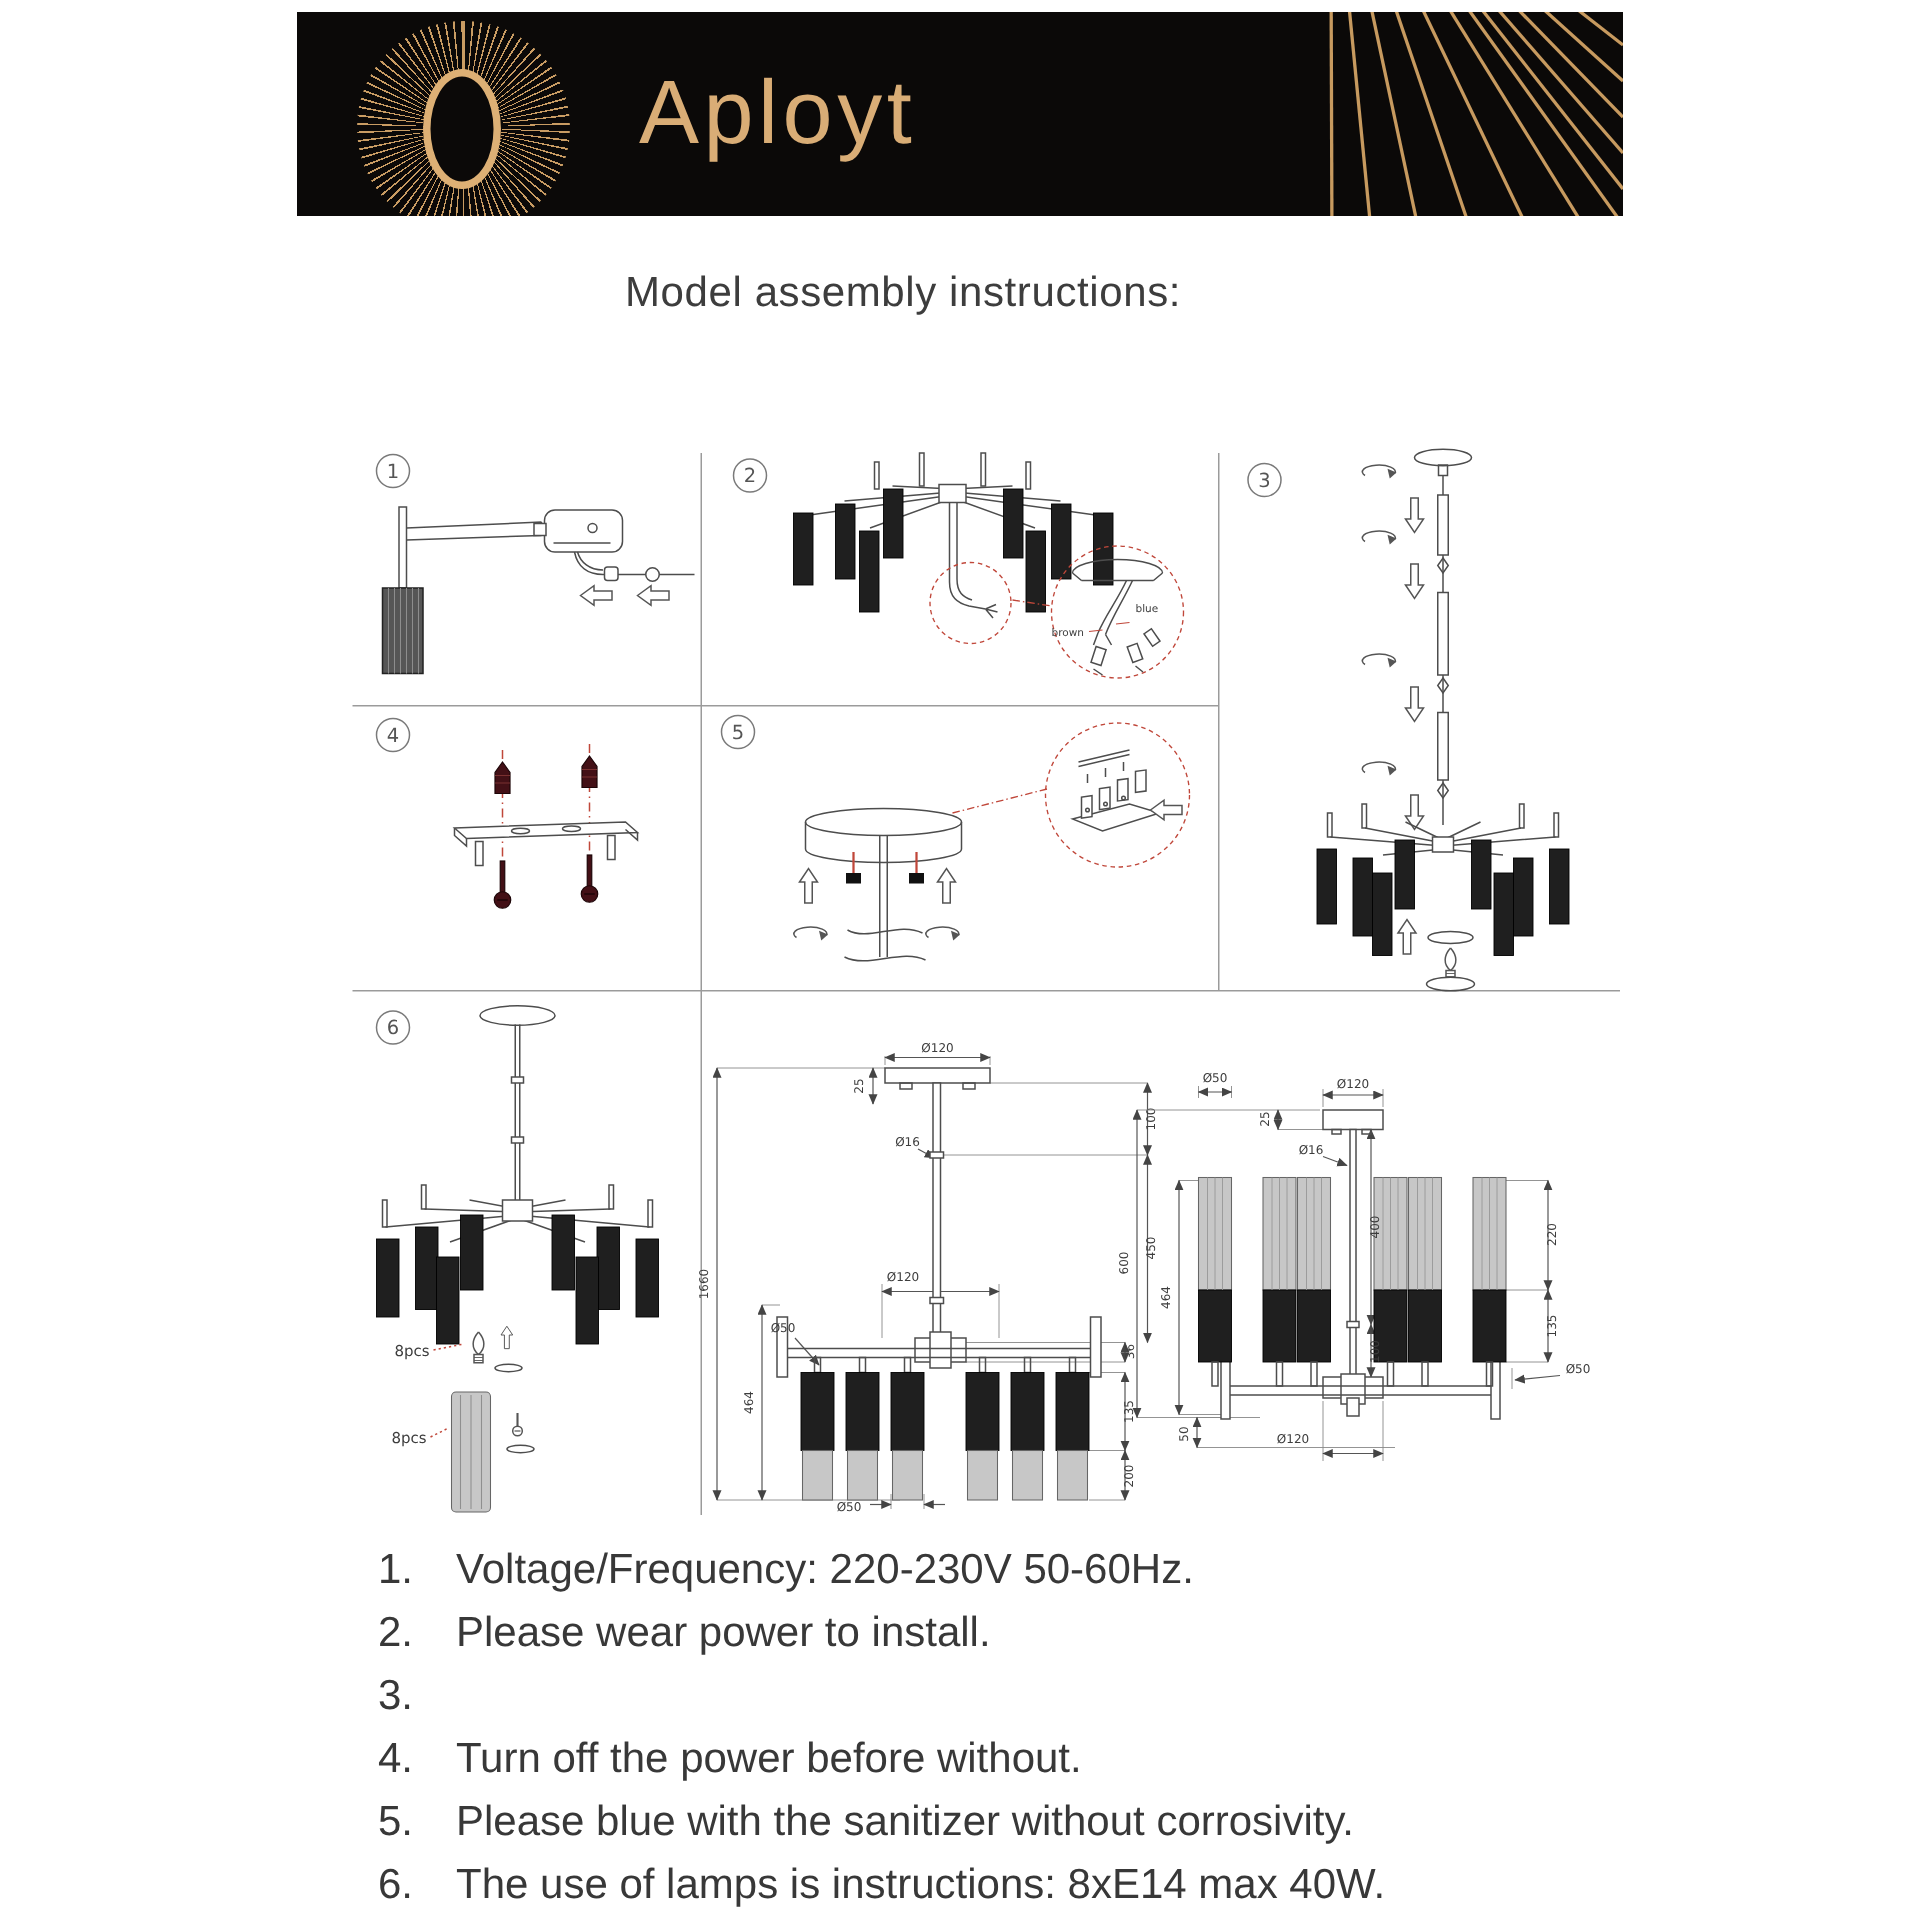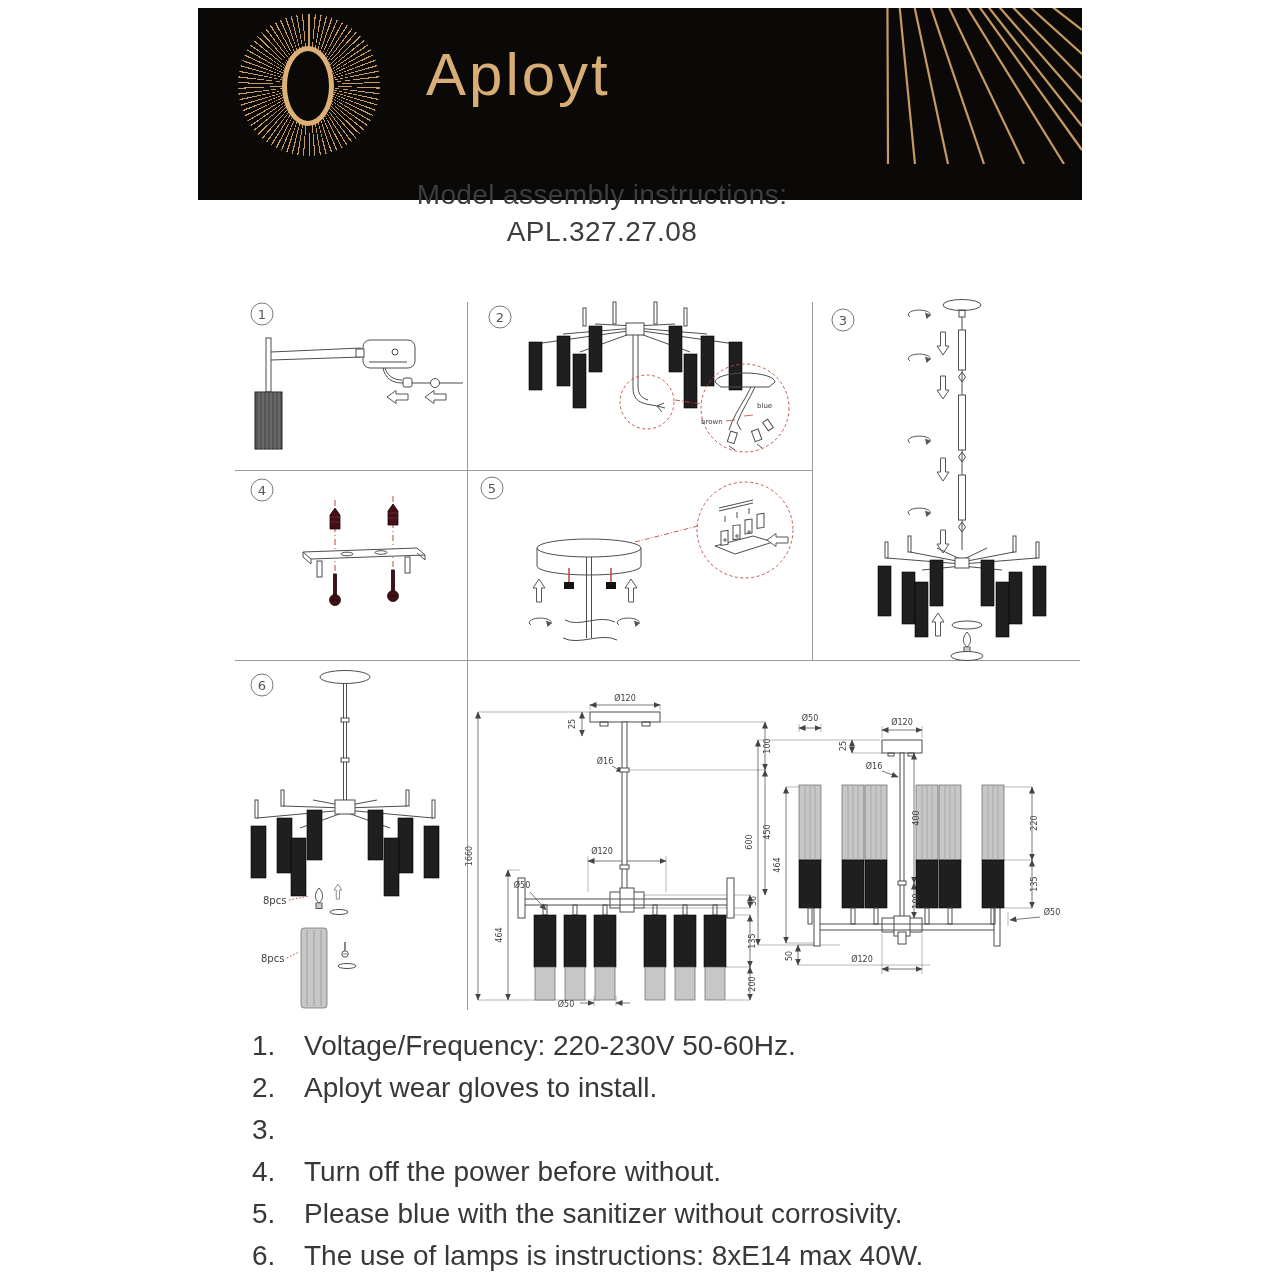--- a/index.html
+++ b/index.html
@@ -1,20 +1,20 @@
 <!DOCTYPE html>
 <html><head>
 <meta charset="utf-8">
 <style>
   html,body{margin:0;padding:0}
   body{width:1280px;height:1280px;position:relative;background:#ffffff;
        font-family:"Liberation Sans",sans-serif;overflow:hidden}
 
   
-  .banner{position:absolute;left:198px;top:8px;width:884px;height:192px;
+  .banner{position:absolute;left:198px;top:8px;width:884px;height:136px;
           background:#0b0908;overflow:hidden}
   .sunburst{position:absolute;left:40px;top:6px;width:142px;height:142px;border-radius:50%;
             background:repeating-conic-gradient(#c99c63 0deg 1deg,#0b0908 1deg 4.6deg)}
   .sunburst-core{position:absolute;left:84px;top:38px;width:52px;height:80px;box-sizing:border-box;
                  background:#0b0908;border:5px solid #ddb075;border-radius:50%}
   .brand{position:absolute;left:228px;top:32px;font-size:60px;font-weight:400;
          color:#d9ad76;letter-spacing:3px}
   .rays{position:absolute;right:0;top:0}
 
   
@@ -97,21 +97,20 @@
       <line x1="235" y1="-130" x2="332" y2="156"></line>
       <line x1="235" y1="-130" x2="296" y2="156"></line>
       <line x1="235" y1="-130" x2="263" y2="156"></line>
       <line x1="235" y1="-130" x2="236" y2="156"></line>
     </g>
   </svg>
 </div>
 
 <div class="title-wrap">
   <div>Model assembly instructions:</div>
-  <div>APL.327.27.08</div>
 </div>
 
 <div class="gline" style="left:467px;top:302px;width:1px;height:708px"></div>
 <div class="gline" style="left:812px;top:302px;width:1px;height:358px"></div>
 <div class="gline" style="left:235px;top:470px;width:577px;height:1px"></div>
 <div class="gline" style="left:235px;top:660px;width:845px;height:1px"></div>
 
 <svg class="panel" style="left:235px;top:300px" width="232" height="170">
   <g>
     <circle class="badge-c" cx="27" cy="14" r="11"></circle>
@@ -493,21 +492,21 @@
   <text class="dim" x="122" y="272" text-anchor="middle">Ø120</text>
 </svg>
 
 <div class="list">
   <div class="li">
     <span class="num">1.</span>
     <span>Voltage/Frequency: 220-230V 50-60Hz.</span>
   </div>
   <div class="li">
     <span class="num">2.</span>
-    <span>Aployt wear gloves to install.</span>
+    <span>Please wear power to install.</span>
   </div>
   <div class="li">
     <span class="num">3.</span>
   </div>
   <div class="li">
     <span class="num">4.</span>
     <span>Turn off the power before without.</span>
   </div>
   <div class="li">
     <span class="num">5.</span>

